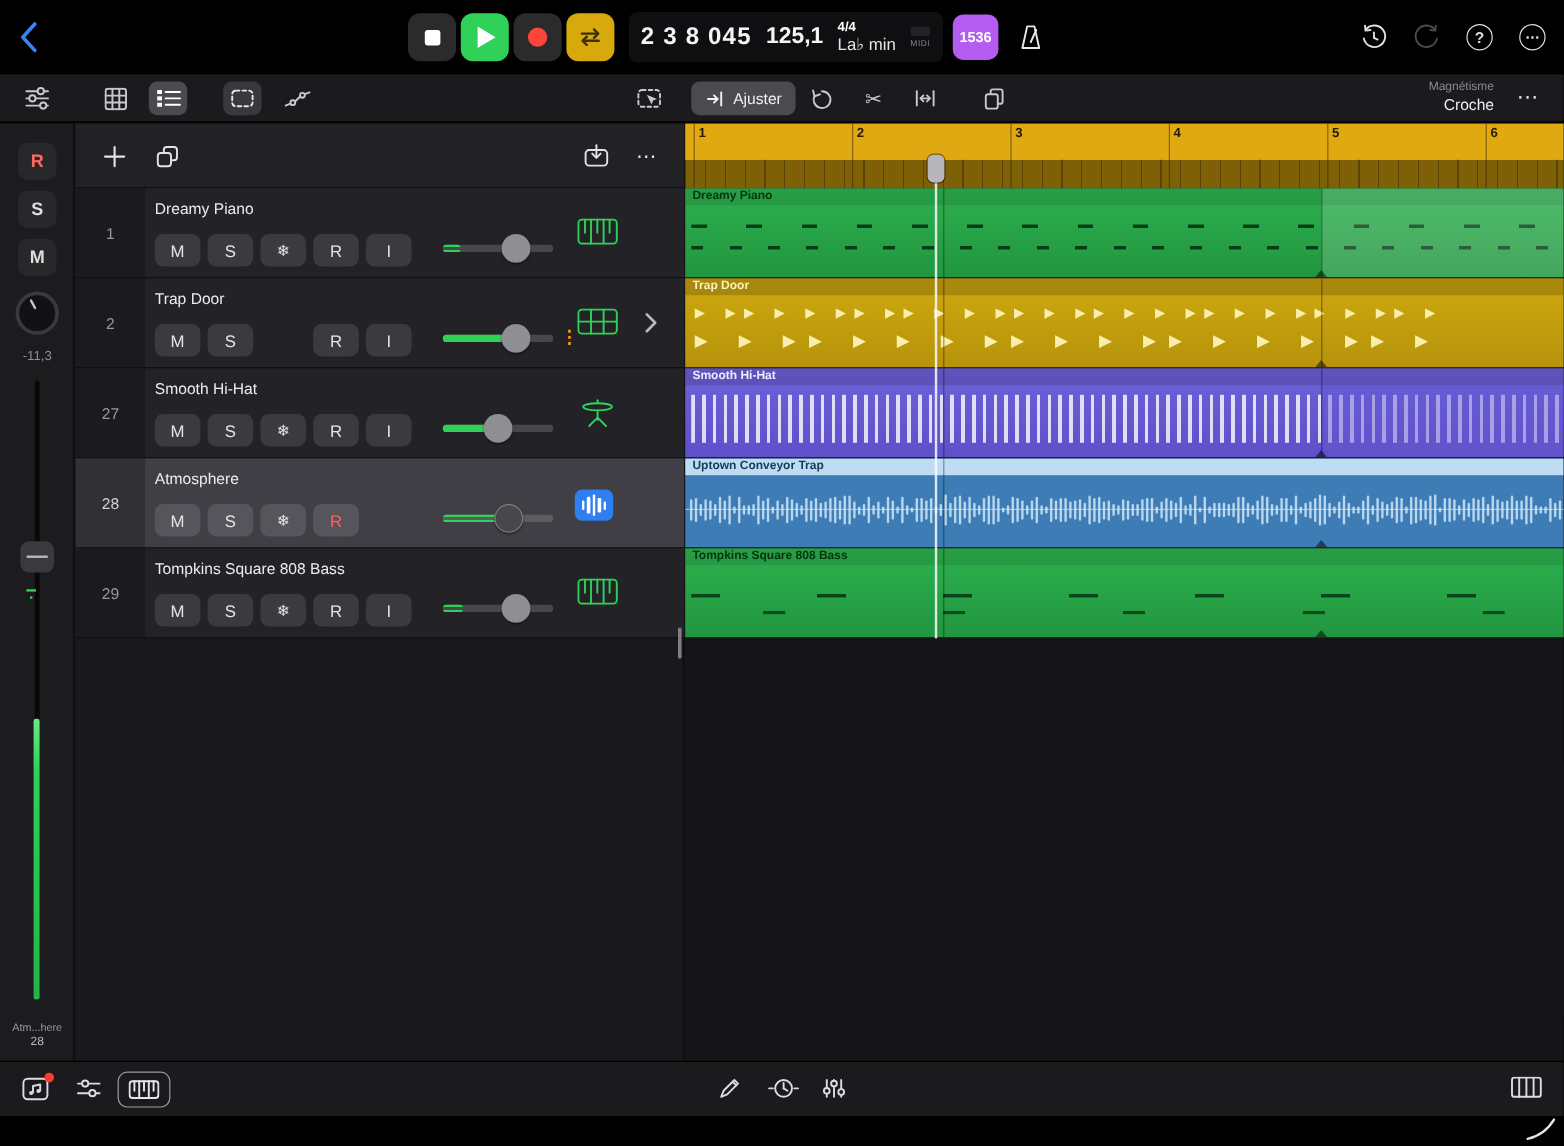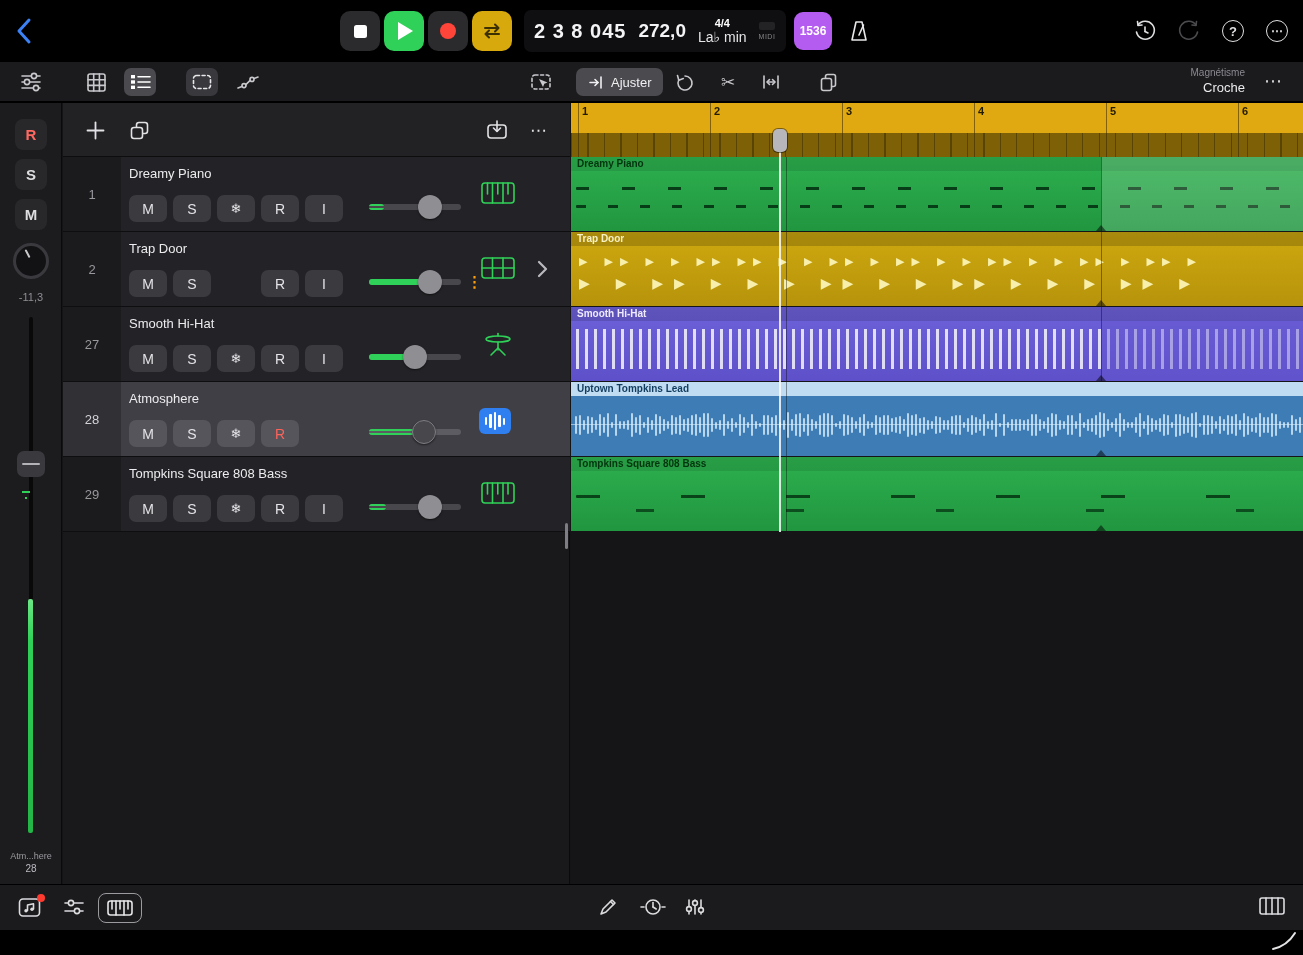--- a/index.html
+++ b/index.html
@@ -18,21 +18,21 @@
   .tbtn { width:40px; height:40px; border-radius:10px; background:#2b2b2e; display:flex; align-items:center; justify-content:center; border:none; cursor:pointer; }
   .tbtn.play { background:#30d158; }
   .tbtn.cycle { background:#d7a90c; color:#3d3000; }
   .stop-sq { width:13px; height:13px; background:#fff; border-radius:2.5px; }
   .play-tri { width:0; height:0; border-left:15px solid #fff; border-top:9px solid transparent; border-bottom:9px solid transparent; margin-left:3px; }
   .rec-dot { width:16px; height:16px; border-radius:50%; background:#ff453a; }
   .lcd { position:absolute; left:524px; top:10px; width:262px; height:42px; background:#0f0f11; border-radius:7px;
          display:flex; align-items:center; padding:0 10px; gap:12px; }
   .lcd-pos { font-size:20px; font-weight:700; color:#f4f4f6; letter-spacing:1px; white-space:nowrap; }
   .lcd-tempo { font-size:19px; font-weight:700; color:#f4f4f6; }
-  .lcd-stack { display:flex; flex-direction:column; line-height:1.15;align-items:center; }
+  .lcd-stack { display:flex; flex-direction:column; line-height:1.15; }
   .lcd-sig { font-size:11px; font-weight:700; color:#fff; }
   .lcd-key { font-size:14px; color:#e6e6e8; white-space:nowrap; }
   .lcd-midi { display:flex; flex-direction:column; align-items:center; gap:3px; }
   .lcd-ghost { width:16px; height:8px; border-radius:2px; background:#232326; }
   .lcd-midi span { font-size:7px; color:#85858a; letter-spacing:.5px; }
   .countin { position:absolute; left:794px; top:12px; width:38px; height:38px; border-radius:9px; background:#b55cf0;
              color:#fff; font-size:12px; font-weight:700; display:flex; align-items:center; justify-content:center; border:none; cursor:pointer; }
   .metro { position:absolute; left:840px; top:12px; width:38px; height:38px; border-radius:9px; background:transparent;
            color:#e8e8ea; display:flex; align-items:center; justify-content:center; border:none; cursor:pointer; }
   .tb-right { position:absolute; right:14px; top:19px; display:flex; gap:20px; align-items:center; }
@@ -181,21 +181,21 @@
         <path d="M4 6 h13"></path>
           <polyline points="14,2.5 17.5,6 14,9.5"></polyline>
         <path d="M18 12 h-13"></path>
           <polyline points="8,8.5 4.5,12 8,15.5"></polyline>
       </svg>
     </button>
   </div>
 
   <div class="lcd">
     <span class="lcd-pos">2 3 8 045</span>
-    <span class="lcd-tempo">272,0</span>
+    <span class="lcd-tempo">125,1</span>
     <span class="lcd-stack">
       <span class="lcd-sig">4/4</span>
       <span class="lcd-key">La♭ min</span>
     </span>
     <span class="lcd-midi">
       <span class="lcd-ghost"></span>
       <span>MIDI</span>
     </span>
   </div>
 
@@ -561,21 +561,21 @@
       <div class="lane lane-p" style="top:150px">
         <div class="rhead">Smooth Hi-Hat</div>
         <div class="ticks"></div>
         <div class="pdim"></div>
         <div class="seam" style="left:215px"></div>
         <div class="seam" style="left:530px"></div>
         <div class="ntch"></div>
       </div>
 
       <div class="lane lane-b" style="top:225px">
-        <div class="rhead">Uptown Tompkins Lead</div>
+        <div class="rhead">Uptown Conveyor Trap</div>
         <div class="waveline"></div>
         <div class="wave">
             <i style="height:18.3px"></i>
             <i style="height:20.3px"></i>
             <i style="height:10.1px"></i>
             <i style="height:18.6px"></i>
             <i style="height:16.5px"></i>
             <i style="height:9.7px"></i>
             <i style="height:21.8px"></i>
             <i style="height:16.3px"></i>

